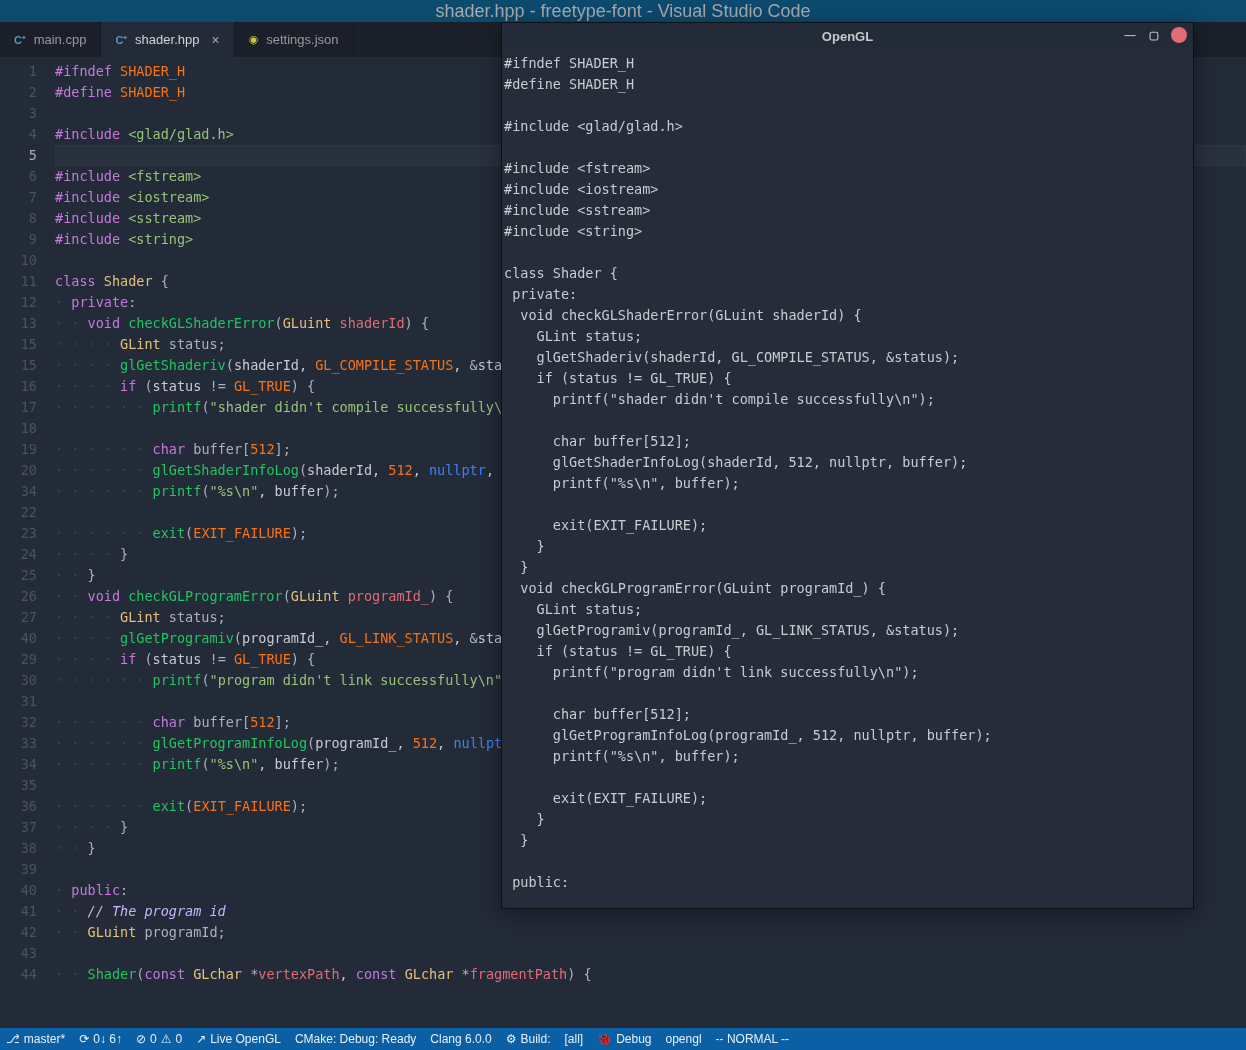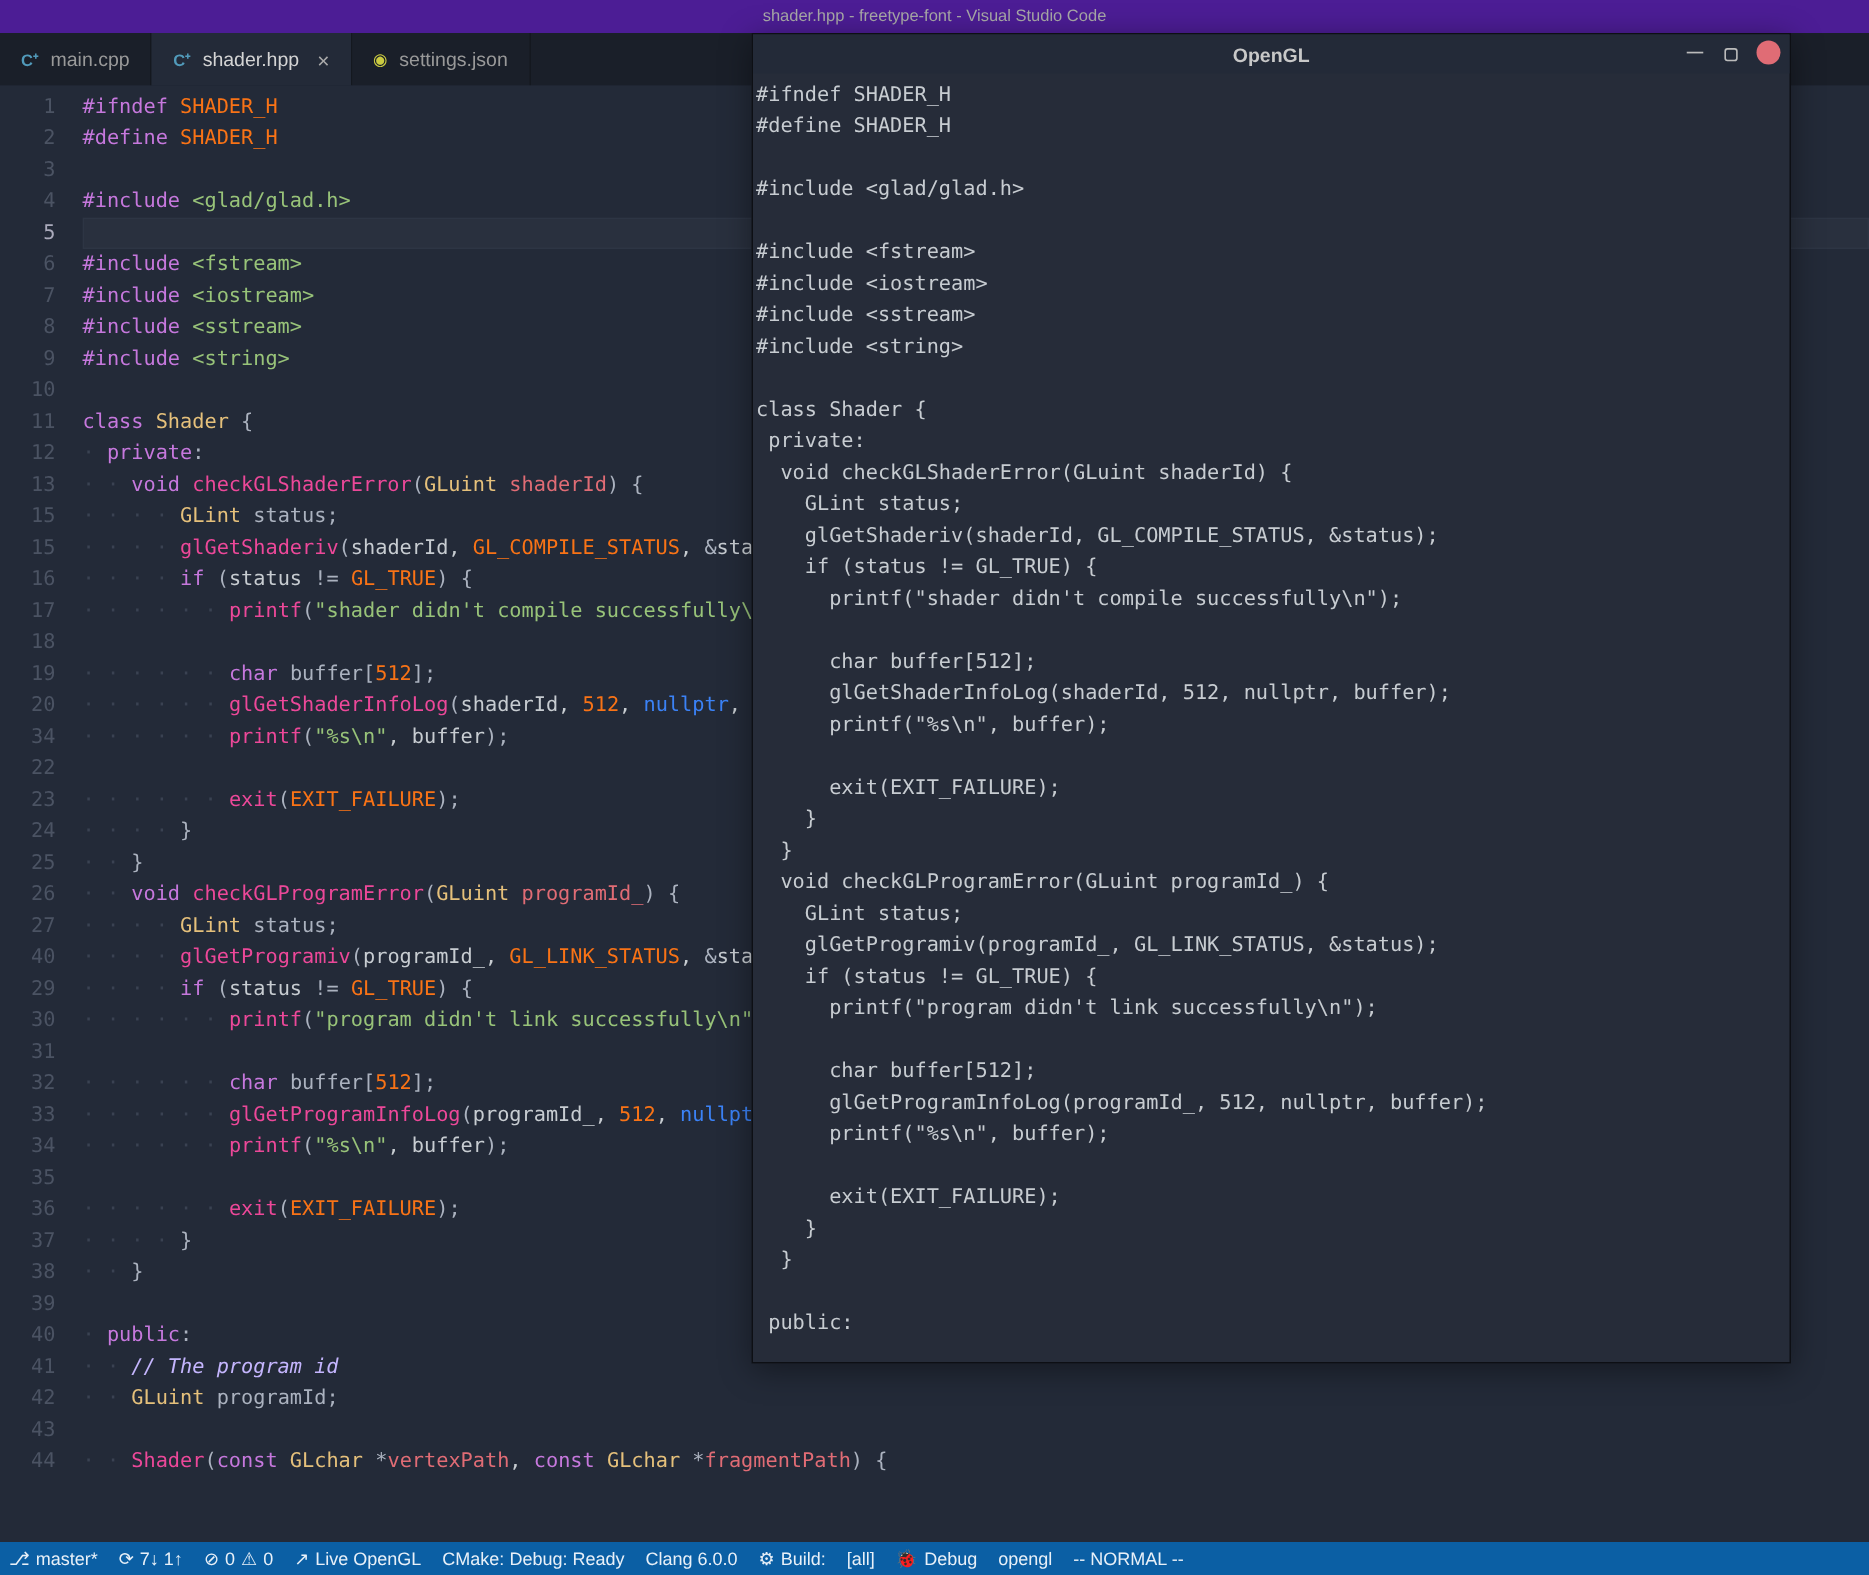--- a/index.html
+++ b/index.html
@@ -6,23 +6,23 @@
   body {
     width: 1246px; height: 1050px;
     background: #1e2430;
     font-family: "Consolas", "Menlo", "Monaco", monospace;
     color: #ccc;
     overflow: hidden;
     position: relative;
   }
   .title-bar {
     height: 22px;
-    background: #4c1d95;
+    background: #0c4a6e;
     color: #a8a8a8;
-    font-size: 11px;
+    font-size: 18px;
     text-align: center;
     line-height: 22px;
     font-family: "Segoe UI", sans-serif;
   }
   .tab-bar {
     height: 35px;
     background: #1a1f29;
     display: flex;
     align-items: stretch;
     font-family: "Segoe UI", sans-serif;
@@ -71,21 +71,21 @@
     color: #c7ccd1;
     position: relative;
   }
   .code .line { height: 21px; }
   .code .line.cur { background: rgba(255,255,255,0.03); box-shadow: inset 0 0 0 1px #35405055; }
   .kw-def { color: #c678dd; }      
   .kw-type { color: #c678dd; }     
   .macro { color: #f97316; }       
   .str { color: #98c379; }
   .inc { color: #98c379; }
-  .fn { color: #ec4899; }
+  .fn { color: #22c55e; }
   .ty { color: #e5c07b; }          
   .var { color: #e06c75; }
   .op  { color: #abb2bf; }
   .punc { color: #abb2bf; }
   .comment { color: #c4b5fd; font-style: italic; }
   .nul { color: #3b82f6; }
   .guide { color: #3a4252; }
 
   
   .opengl-window {
@@ -259,21 +259,21 @@
  public:</div>
 </div>
 
 <div class="status-bar">
   <span class="seg">
     <span class="ico">⎇</span>
     <span>master*</span>
   </span>
   <span class="seg">
     <span class="ico">⟳</span>
-    <span>7↓ 1↑</span>
+    <span>0↓ 6↑</span>
   </span>
   <span class="seg">
     <span class="ico">⊘</span>
     <span>0</span>
     <span class="ico">⚠</span>
     <span>0</span>
   </span>
   <span class="seg">
     <span class="ico">↗</span>
     <span>Live OpenGL</span>

